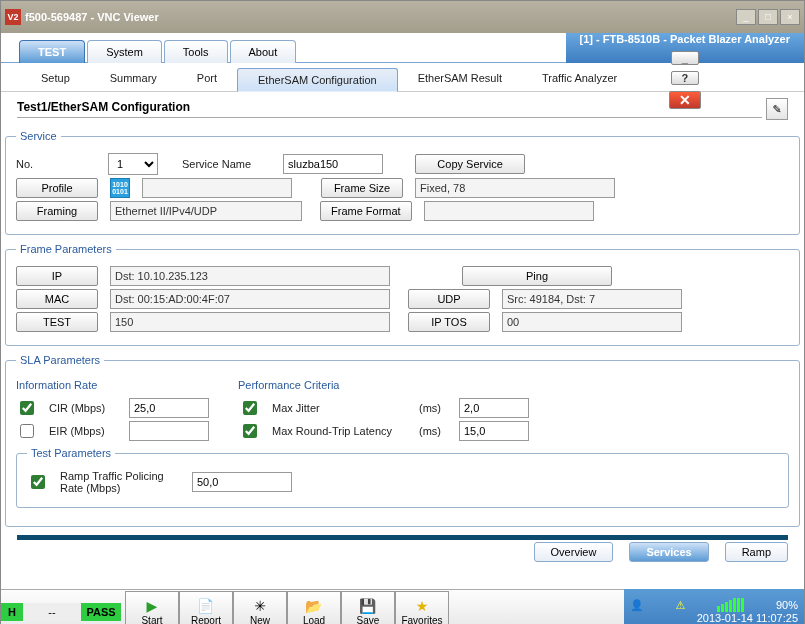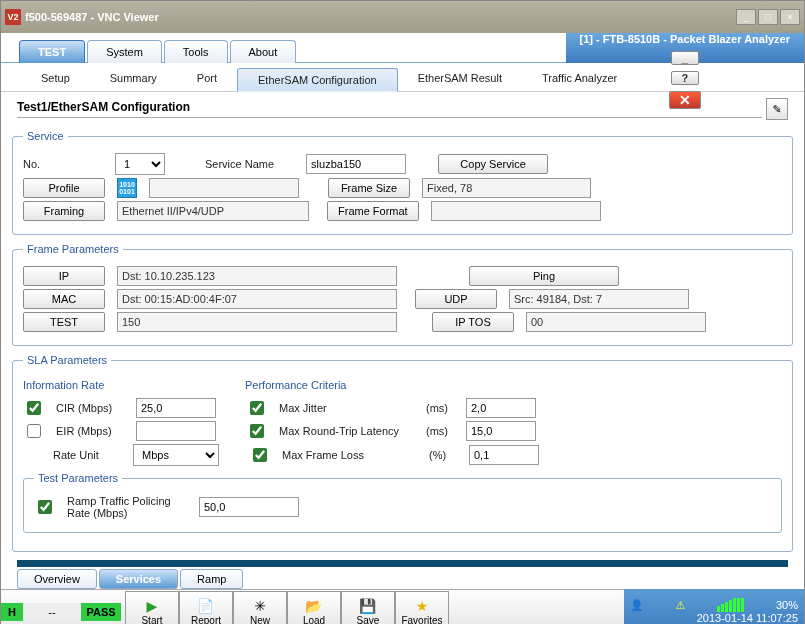--- a/index.html
+++ b/index.html
@@ -18,33 +18,33 @@
 .right-title { position: absolute; right: 0; top: 0; height: 30px; display: flex; align-items: center; background: linear-gradient(#6aa7df,#3d7dc0); color: #fff; font-weight: bold; padding: 0 6px; gap: 6px; flex-direction: column; }
 .right-title-text { padding: 0 8px; }
 .right-btn { width: 28px; height: 22px; background: linear-gradient(#fff,#ddd); border: 1px solid #888; border-radius: 2px; display: flex; align-items: center; justify-content: center; cursor: pointer; font-weight: bold; color: #333; }
 .right-btn.close { background: linear-gradient(#ff5e3a,#c0392b); color: #fff; font-size: 14px; width: 32px; }
 .sub-tabs { display: flex; background: #fff; border-bottom: 1px solid #ccc; padding: 4px 20px 0 20px; gap: 0; }
 .sub-tab { padding: 5px 20px; cursor: pointer; color: #222; }
 .sub-tab.active { background: linear-gradient(#e8eef6,#cde1f8); border: 1px solid #7aa5d6; border-bottom: 1px solid #e8eef6; border-radius: 3px 3px 0 0; position: relative; top: 1px; }
 .page-title-row { display: flex; align-items: center; padding: 6px 16px; background: #fff; }
 .page-title { font-weight: bold; font-size: 12px; flex: 1; border-bottom: 1px solid #aaa; padding-bottom: 3px; }
 .title-btn { width: 22px; height: 22px; border: 1px solid #999; background: linear-gradient(#fff,#e4e4e4); margin-left: 4px; display: flex; align-items: center; justify-content: center; cursor: pointer; }
-.content { padding: 0 11px; }
+.content { padding: 0 4px; }
 fieldset { border: 1px solid #9db4ce; border-radius: 3px; margin: 4px 0 8px 0; padding: 8px 10px 10px 10px; }
 legend { color: #2a5a9e; padding: 0 4px; }
 .row { display: flex; align-items: center; gap: 12px; margin: 3px 0; }
 .lbl { color: #222; }
 .btn { background: linear-gradient(#fff,#e6e6e6); border: 1px solid #8a8a8a; border-radius: 2px; padding: 3px 10px; cursor: pointer; text-align: center; }
 .btn-w { min-width: 82px; }
 input[type=text], .readonly, select { border: 1px solid #999; background: #fff; padding: 2px 4px; height: 20px; }
 .readonly { background: #f4f4f4; color: #333; display: flex; align-items: center; }
 select { height: 22px; }
 .chk { width: 14px; height: 14px; accent-color: #2e7d32; }
 .small-icon { width: 20px; height: 20px; background: #2aa0df; border: 1px solid #1a7db5; display: flex; align-items: center; justify-content: center; color: #fff; font-size: 7px; font-weight: bold; }
-.bottom-tabs { display: flex; margin: 4px 16px 0 16px; gap: 2px; border-top: 7px solid #0c4a6e; padding-top: 2px; }
+.bottom-tabs { display: flex; margin: 4px 16px 0 16px; gap: 16px; border-top: 5px solid #0c4a6e; padding-top: 2px; justify-content: flex-end; }
 .bottom-tab { padding: 3px 16px; border: 1px solid #8aaace; border-radius: 3px; background: linear-gradient(#fff,#e8eef6); cursor: pointer; }
 .bottom-tab.active { background: linear-gradient(#cde1f8,#5b9bd5); color: #fff; font-weight: bold; }
 .status-bar { position: absolute; bottom: 0; left: 0; right: 0; height: 44px; background: linear-gradient(#fdfdfd,#e6e6e6); border-top: 1px solid #aaa; display: flex; align-items: center; }
 .status-left { display: flex; flex-direction: column; width: 120px; text-align: center; }
 .status-top { display: flex; height: 18px; }
 .status-h { background: #2ecc40; color: #000; width: 22px; display: flex; align-items: center; justify-content: center; font-weight: bold; }
 .status-mid { background: #eee; flex: 1; display: flex; align-items: center; justify-content: center; }
 .status-pass { background: #2ecc40; color: #000; width: 40px; display: flex; align-items: center; justify-content: center; font-weight: bold; }
 .status-time { height: 18px; display: flex; align-items: center; justify-content: center; background: #f4f4f4; border-top: 1px solid #ccc; }
 .toolbar { display: flex; gap: 0; margin-left: 4px; }
@@ -102,30 +102,30 @@
     <div class="page-title-row">
       <div class="page-title">Test1/EtherSAM Configuration</div>
       <div class="title-btn">✎</div>
     </div>
     <div class="content">
       <fieldset>
         <legend>Service</legend>
         <div class="row">
           <span class="lbl" style="width:80px">No.</span>
           <select style="width:50px"><option>1</option></select>
-          <span class="lbl" style="margin-left:28px">Service Name</span>
+          <span class="lbl" style="margin-left:12px">Service Name</span>
           <input type="text" style="width: 100px; margin-left: 20px;" value="sluzba150">
           <div class="btn" style="margin-left:20px;min-width:110px">Copy Service</div>
         </div>
         <div class="row">
           <div class="btn btn-w" style="width:60px">Profile</div>
           <div class="small-icon">1010<br>0101</div>
           <div class="readonly" style="width:150px"></div>
           <div class="btn btn-w" style="margin-left:17px">Frame Size</div>
-          <div class="readonly" style="width:169px">Fixed, 78</div>
+          <div class="readonly" style="width:200px">Fixed, 78</div>
         </div>
         <div class="row">
           <div class="btn btn-w" style="width:60px">Framing</div>
           <div class="readonly" style="width:192px">Ethernet II/IPv4/UDP</div>
           <div class="btn btn-w" style="margin-left:6px">Frame Format</div>
           <div class="readonly" style="width:170px"></div>
         </div>
       </fieldset>
 
       <fieldset>
@@ -137,21 +137,21 @@
         </div>
         <div class="row">
           <div class="btn btn-w" style="width:60px">MAC</div>
           <div class="readonly" style="width:280px">Dst: 00:15:AD:00:4F:07</div>
           <div class="btn btn-w" style="width:48px;margin-left:6px">UDP</div>
           <div class="readonly" style="width:180px">Src: 49184, Dst: 7</div>
         </div>
         <div class="row">
           <div class="btn btn-w" style="width:60px">TEST</div>
           <div class="readonly" style="width:280px">150</div>
-          <div class="btn btn-w" style="width:48px;margin-left:23px">IP TOS</div>
+          <div class="btn btn-w" style="width:48px;margin-left:6px">IP TOS</div>
           <div class="readonly" style="width:180px">00</div>
         </div>
       </fieldset>
 
       <fieldset>
         <legend>SLA Parameters</legend>
         <div class="row">
           <div class="section-sub" style="width:210px">Information Rate</div>
           <div class="section-sub">Performance Criteria</div>
         </div>
@@ -166,29 +166,20 @@
         </div>
         <div class="row">
           <input type="checkbox" class="chk" style="">
           <span class="lbl" style="width:68px">EIR (Mbps)</span>
           <input type="text" style="width: 80px;">
           <input type="checkbox" class="chk" checked="" style="margin-left: 22px;">
           <span class="lbl" style="width:135px">Max Round-Trip Latency</span>
           <span class="lbl" style="width:28px">(ms)</span>
           <input type="text" style="width: 70px;" value="15,0">
         </div>
-        <div class="row">
-          <span style="width:18px"></span>
-          <span class="lbl" style="width:68px">Rate Unit</span>
-          <select style="width:86px"><option>Mbps</option></select>
-          <input type="checkbox" class="chk" checked="" style="margin-left: 22px;">
-          <span class="lbl" style="width:135px">Max Frame Loss</span>
-          <span class="lbl" style="width:28px">(%)</span>
-          <input type="text" style="width: 70px;" value="0,1">
-        </div>
         <fieldset style="margin-top:6px">
           <legend>Test Parameters</legend>
           <div class="row">
             <input type="checkbox" class="chk" checked="" style="">
             <span class="lbl" style="width:120px">Ramp Traffic Policing Rate (Mbps)</span>
             <input type="text" style="width: 100px;" value="50,0">
           </div>
         </fieldset>
       </fieldset>
     </div>
@@ -239,19 +230,19 @@
           <span style="color:#ff3;">⚠</span>
           <div class="battery-bars">
               <span></span>
               <span></span>
               <span></span>
               <span></span>
               <span></span>
               <span></span>
               <span></span>
             </div>
-          <span>30%</span>
+          <span>90%</span>
         </div>
         <div style="text-align:right">2013-01-14 11:07:25</div>
       </div>
     </div>
   </div>
 </div>
 
 </body></html>

